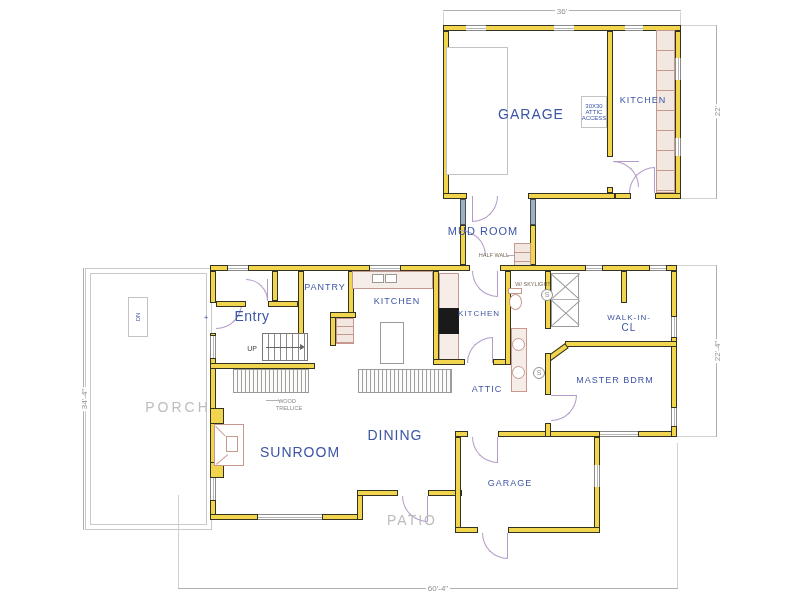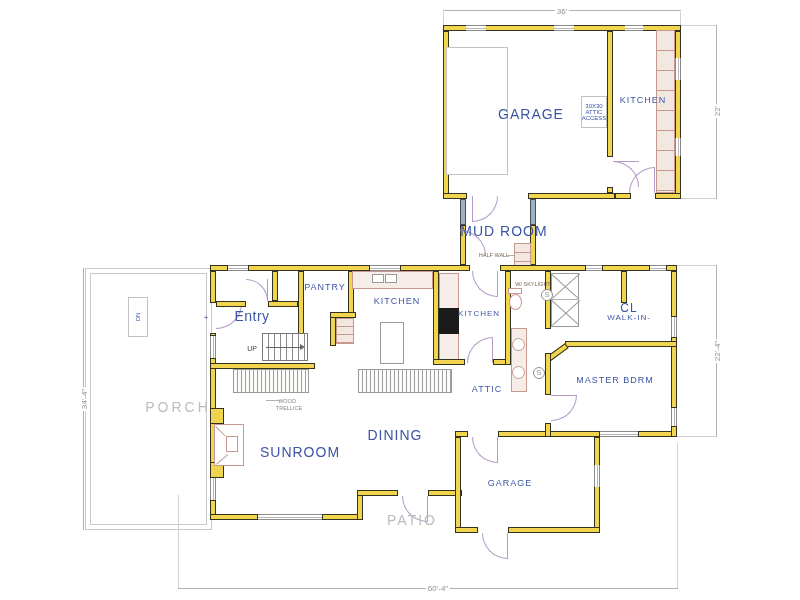--- a/index.html
+++ b/index.html
@@ -92,21 +92,21 @@
   <div class="rlabel" style="left:643px;top:100px;font-size:9px;">KITCHEN</div>
 
   <div class="post" style="left:460px;top:199px;width:6px;height:26px;"></div>
   <div class="post" style="left:530px;top:199px;width:6px;height:26px;"></div>
   <div class="w" style="left:460px;top:225px;width:6px;height:40px;"></div>
   <div class="w" style="left:530px;top:225px;width:6px;height:40px;"></div>
   <div class="arc br" style="left:472px;top:196px;width:26px;height:26px;"></div>
   <div class="leaf" style="left:472px;top:196px;width:1px;height:26px;"></div>
   <div class="arc tr" style="left:460px;top:230px;width:26px;height:26px;"></div>
   <div class="cab shelf" style="left:514px;top:243px;width:17px;height:28px;background:repeating-linear-gradient(180deg,#f2e7e1 0 8px,#c7988f 8px 9px);"></div>
-  <div class="rlabel" style="left:504px;top:231px;font-size:14px;">MUD ROOM</div>
+  <div class="rlabel" style="left:483px;top:231px;font-size:11px;">MUD ROOM</div>
   <div class="tlabel" style="left:494px;top:255px;">HALF WALL</div>
   <div class="dline" style="left:507px;top:255px;width:7px;height:1px;"></div>
 
   <div class="w" style="left:210px;top:265px;width:18px;height:6px;"></div>
   <div class="winh" style="left:228px;top:265px;width:20px;height:6px;"></div>
   <div class="w" style="left:248px;top:265px;width:122px;height:6px;"></div>
   <div class="winh" style="left:370px;top:265px;width:30px;height:6px;"></div>
   <div class="w" style="left:400px;top:265px;width:70px;height:6px;"></div>
   <div class="w" style="left:500px;top:265px;width:86px;height:6px;"></div>
   <div class="winh" style="left:586px;top:265px;width:16px;height:6px;"></div>
@@ -227,21 +227,21 @@
   <div class="fix" style="left:214px;top:424px;width:30px;height:42px;"></div>
   <div class="fix" style="left:226px;top:436px;width:12px;height:16px;"></div>
   <div class="diag" style="left:216px;top:426px;width:14px;background:#c7988f;transform:rotate(45deg);"></div>
   <div class="diag" style="left:216px;top:464px;width:15px;background:#c7988f;transform:rotate(-40deg);"></div>
 
   <div class="rlabel" style="left:252px;top:316px;letter-spacing:0.5px;">Entry</div>
   <div class="rlabel" style="left:325px;top:287px;font-size:9px;">PANTRY</div>
   <div class="rlabel" style="left:397px;top:301px;font-size:9px;">KITCHEN</div>
   <div class="rlabel" style="left:479px;top:313px;font-size:8px;">KITCHEN</div>
   <div class="rlabel" style="left:629px;top:317px;font-size:8px;">WALK-IN-</div>
-  <div class="rlabel" style="left:629px;top:308px;font-size:12px;">CL</div>
+  <div class="rlabel" style="left:629px;top:327px;font-size:10px;">CL</div>
   <div class="rlabel" style="left:615px;top:380px;font-size:9px;">MASTER BDRM</div>
   <div class="rlabel" style="left:487px;top:389px;font-size:9px;">ATTIC</div>
   <div class="rlabel" style="left:395px;top:435px;">DINING</div>
   <div class="rlabel" style="left:300px;top:452px;">SUNROOM</div>
   <div class="rlabel" style="left:510px;top:483px;font-size:9px;">GARAGE</div>
   <div class="mlabel" style="left:412px;top:520px;letter-spacing:2px;">PATIO</div>
 
   <div class="ext" style="left:443px;top:12px;width:1px;height:13px;"></div>
   <div class="ext" style="left:680px;top:12px;width:1px;height:13px;"></div>
   <div class="dline" style="left:443px;top:10px;width:238px;height:1px;"></div>

